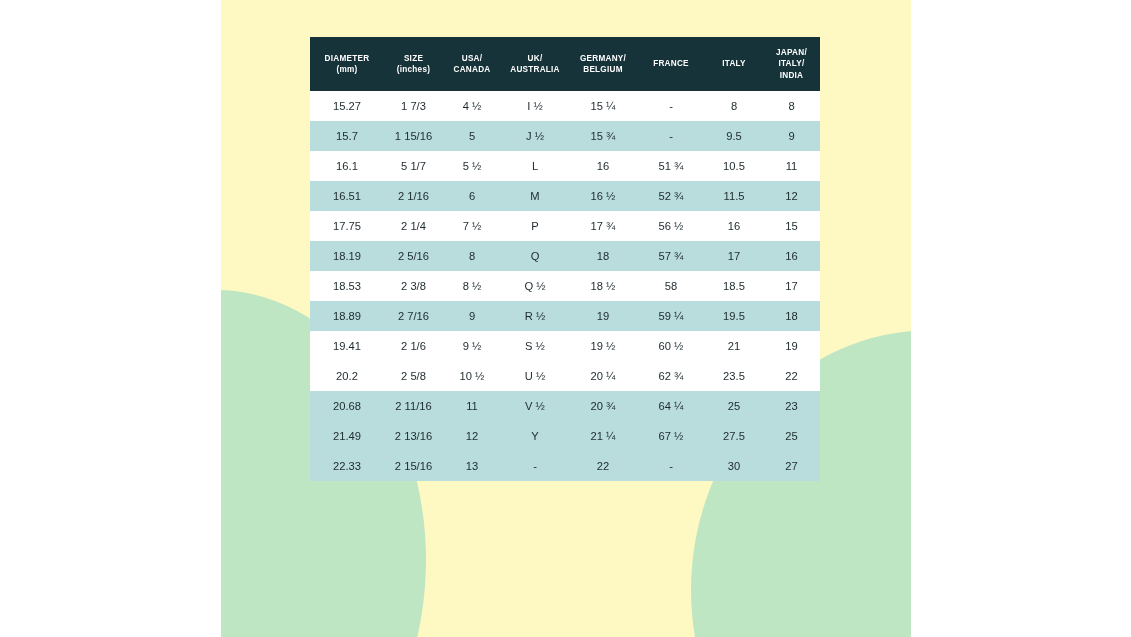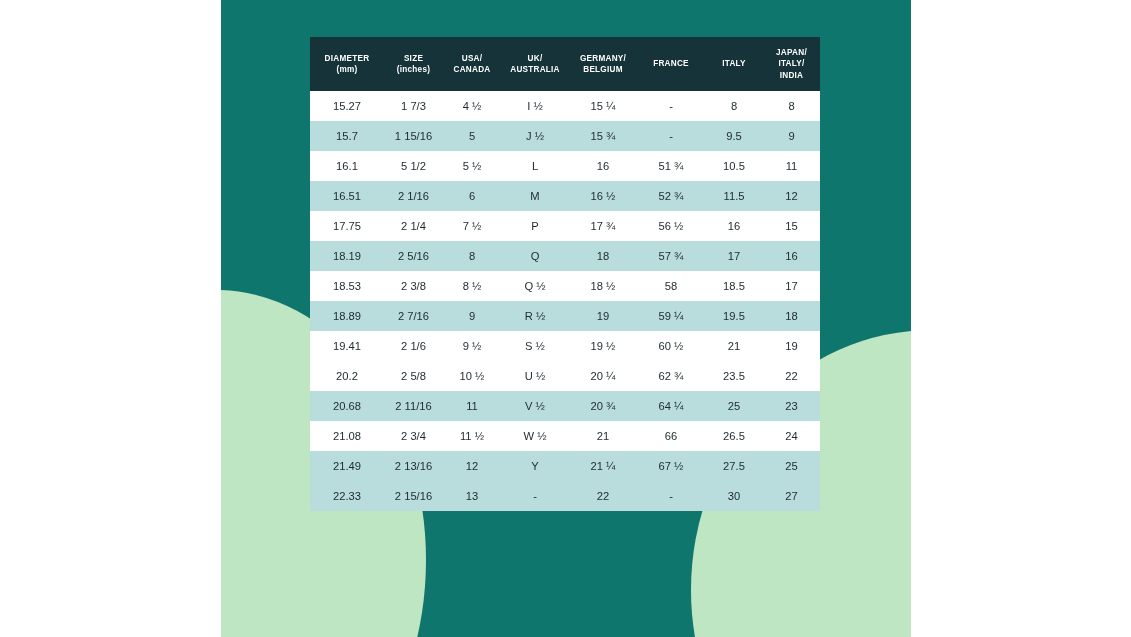--- a/index.html
+++ b/index.html
@@ -20,21 +20,21 @@
     background: #ffffff;
     overflow: hidden;
   }
   
   #canvas {
     position: absolute;
     left: 221px;
     top: 0;
     width: 690px;
     height: 637px;
-    background: #0f766e;
+    background: #fef9c3;
     overflow: hidden;
   }
   
   .blob {
     position: absolute;
     border-radius: 50%;
   }
   #blob-left-dark {
     left: -250px;
     top: 300px;
@@ -177,21 +177,21 @@
               <td>1 15/16</td>
               <td>5</td>
               <td>J ½</td>
               <td>15 ¾</td>
               <td>-</td>
               <td>9.5</td>
               <td>9</td>
             </tr>
             <tr>
               <td>16.1</td>
-              <td>5 1/2</td>
+              <td>5 1/7</td>
               <td>5 ½</td>
               <td>L</td>
               <td>16</td>
               <td>51 ¾</td>
               <td>10.5</td>
               <td>11</td>
             </tr>
             <tr class="alt">
               <td>16.51</td>
               <td>2 1/16</td>
@@ -265,30 +265,20 @@
             <tr class="alt">
               <td>20.68</td>
               <td>2 11/16</td>
               <td>11</td>
               <td>V ½</td>
               <td>20 ¾</td>
               <td>64 ¼</td>
               <td>25</td>
               <td>23</td>
             </tr>
-            <tr>
-              <td>21.08</td>
-              <td>2 3/4</td>
-              <td>11 ½</td>
-              <td>W ½</td>
-              <td>21</td>
-              <td>66</td>
-              <td>26.5</td>
-              <td>24</td>
-            </tr>
             <tr class="alt">
               <td>21.49</td>
               <td>2 13/16</td>
               <td>12</td>
               <td>Y</td>
               <td>21 ¼</td>
               <td>67 ½</td>
               <td>27.5</td>
               <td>25</td>
             </tr>

